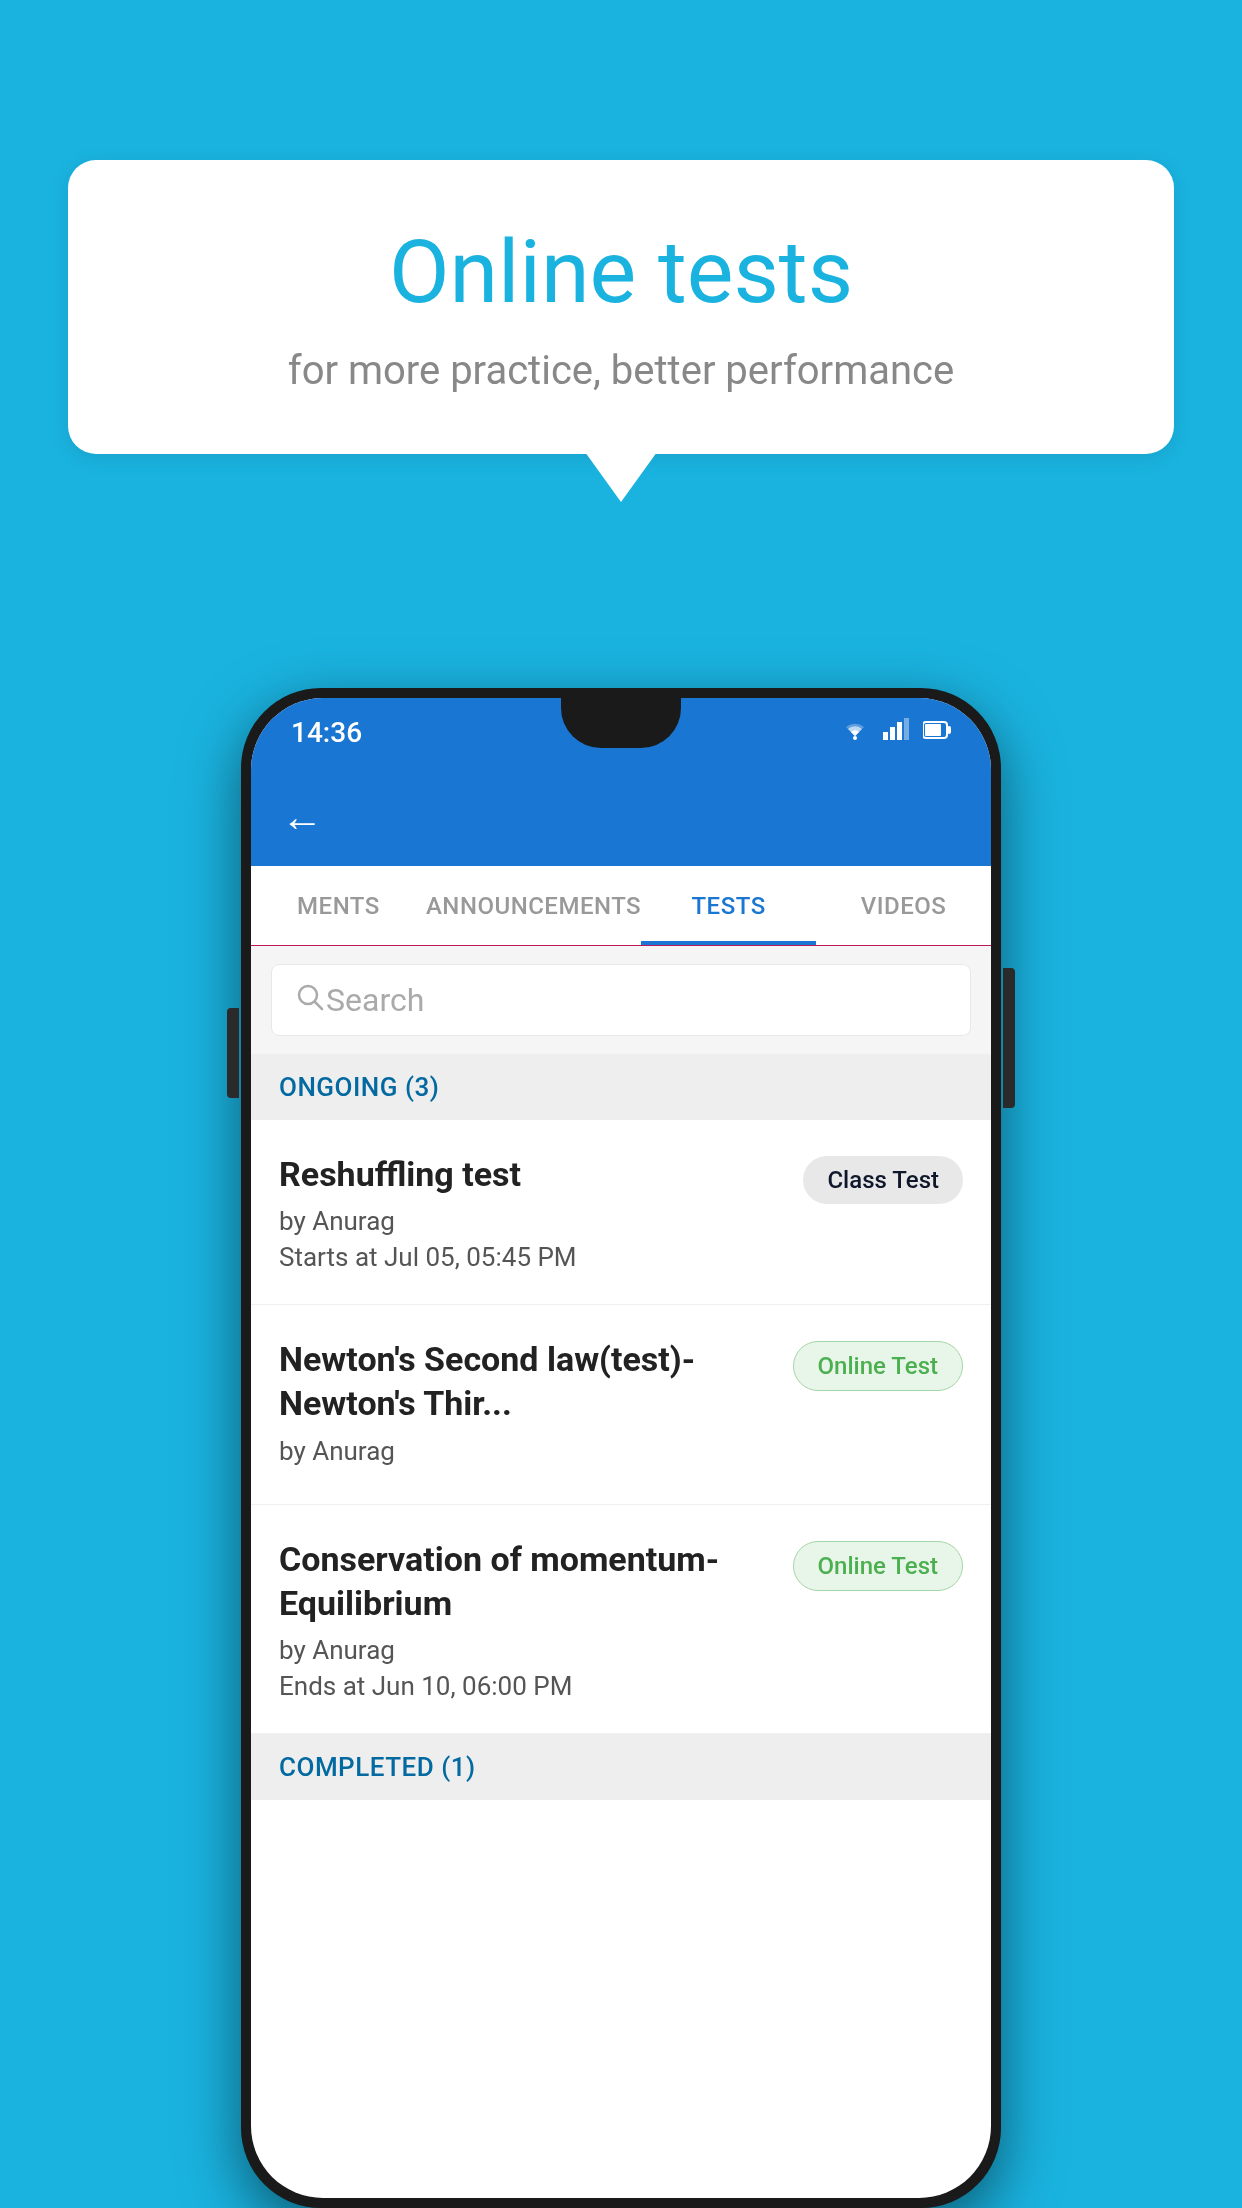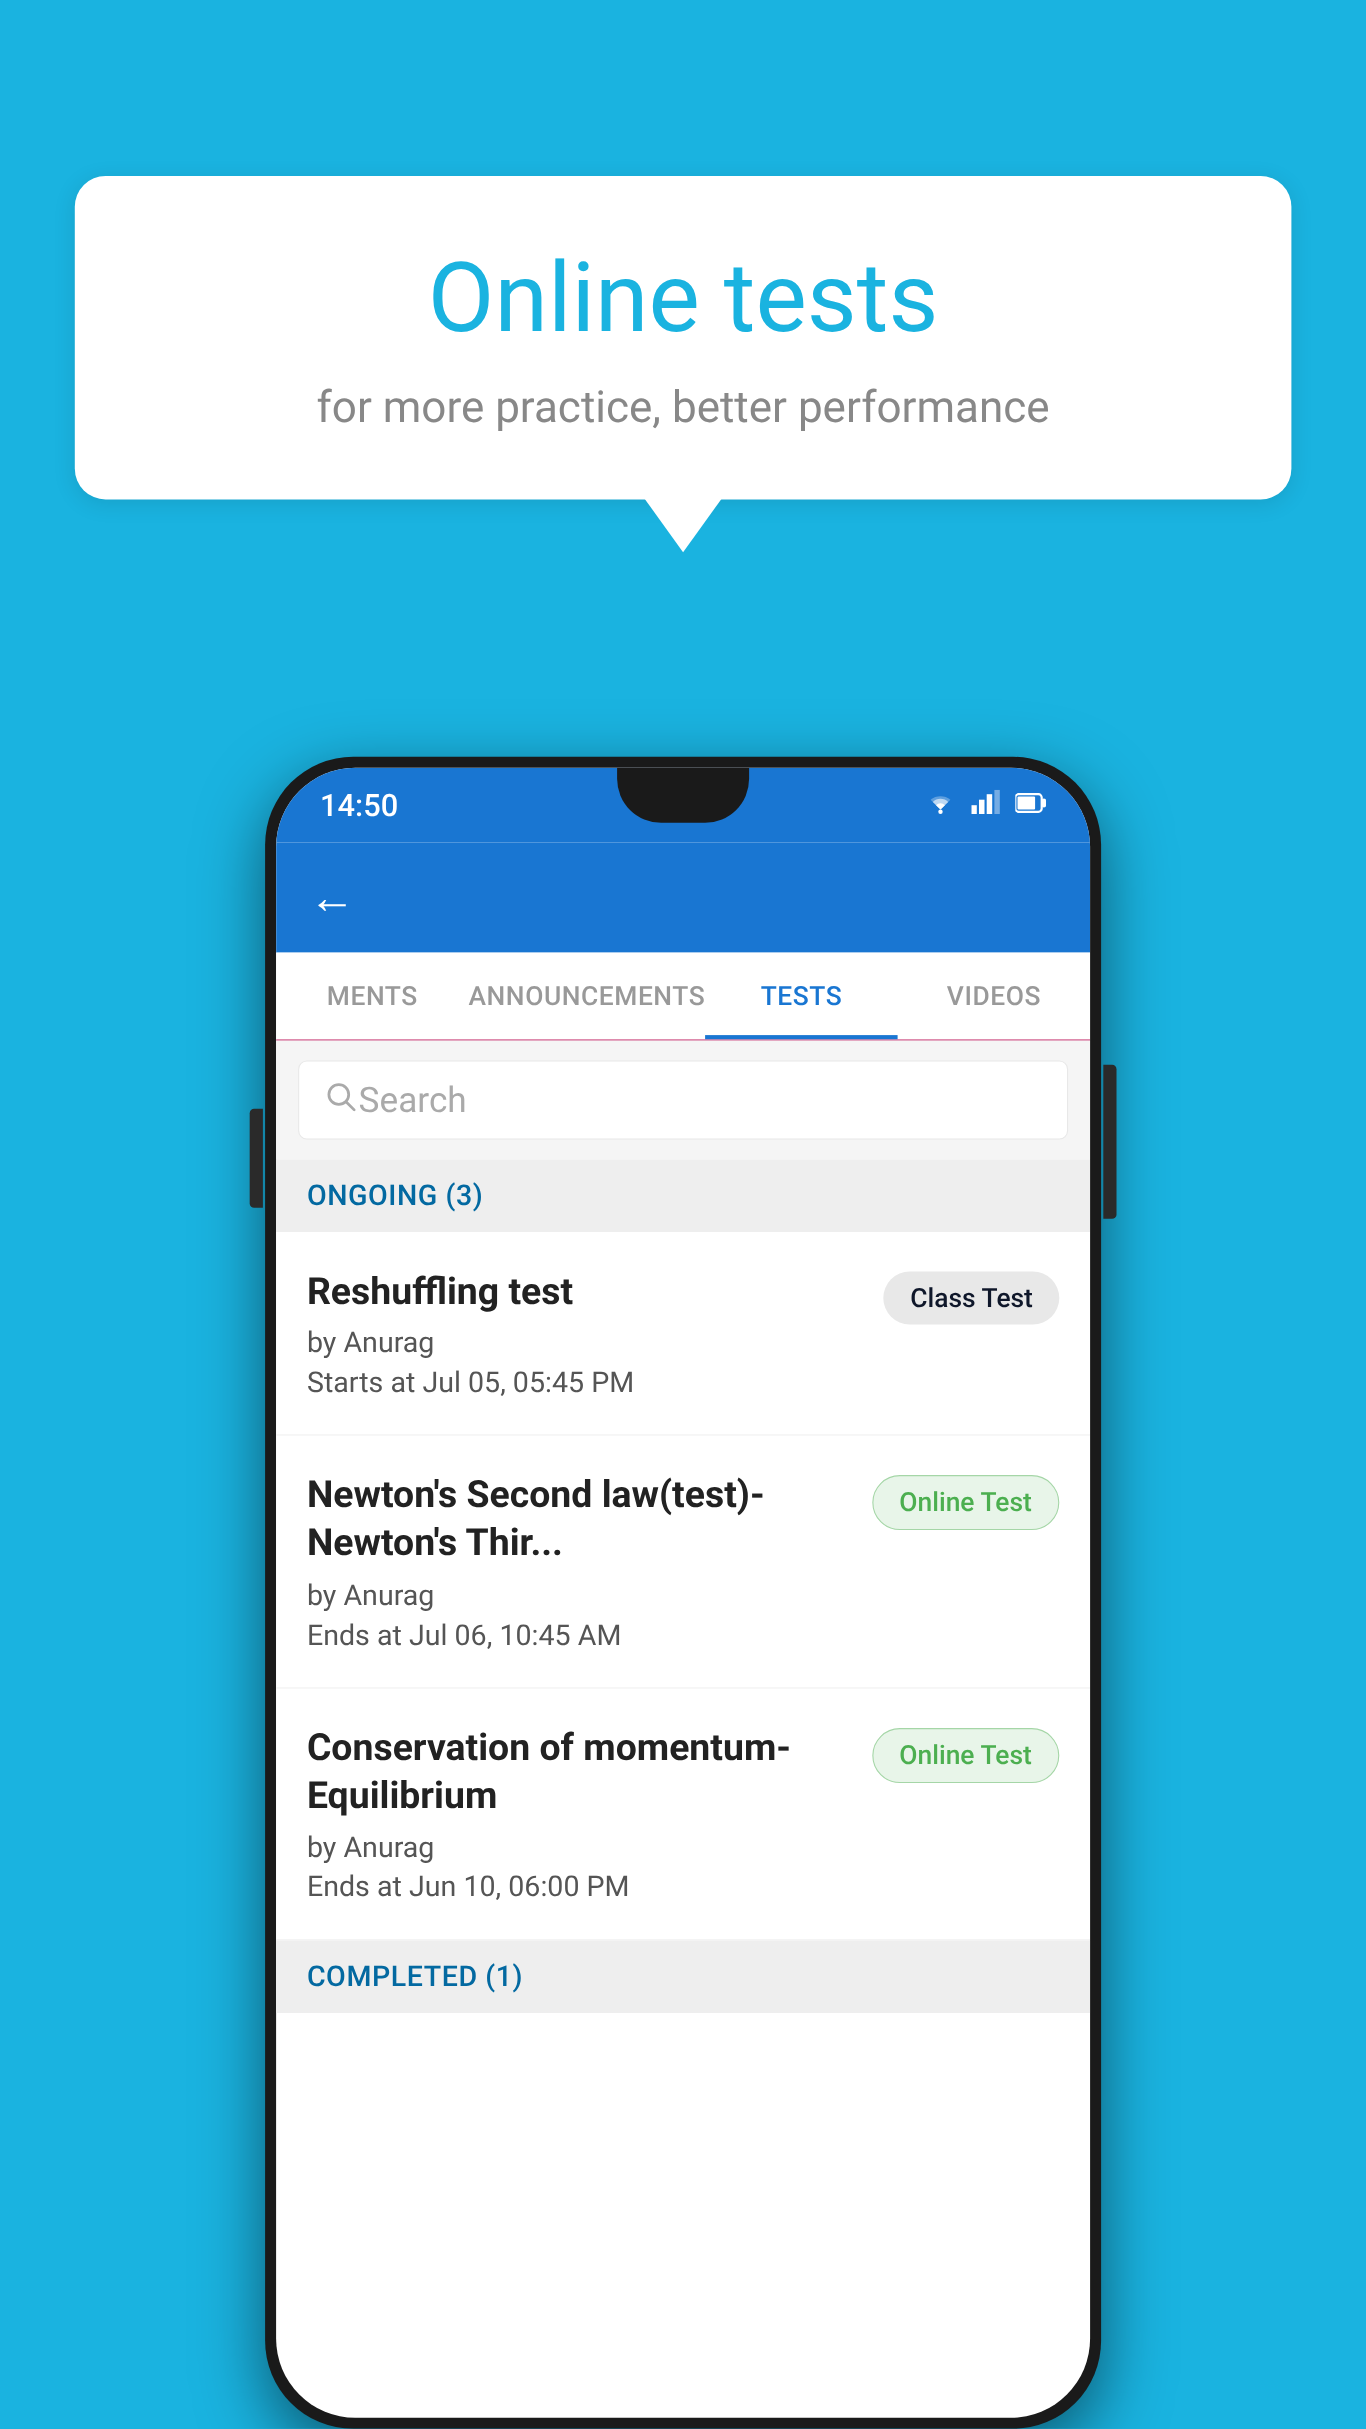--- a/index.html
+++ b/index.html
@@ -321,21 +321,21 @@
     <div class="bubble-title">Online tests</div>
     <div class="bubble-subtitle">for more practice, better performance</div>
   </div>
 </div>
 
 <div class="phone-frame">
   <div class="phone-outer">
     <div class="phone-inner">
 
       <div class="status-bar">
-        <span class="status-time">14:50</span>
+        <span class="status-time">14:36</span>
         <div class="notch"></div>
         <div class="status-icons">
 
           <span class="status-icon">
             <svg width="28" height="22" viewBox="0 0 28 22" fill="white">
               <path d="M14 18l-4-4a5.6 5.6 0 018 0L14 18z"></path>
               <path d="M14 18l-7-7a10 10 0 0114 0L14 18z" opacity="0.6"></path>
               <path d="M14 18L5 9a14.5 14.5 0 0118 0L14 18z" opacity="0.3"></path>
               <circle cx="14" cy="20" r="2" fill="white"></circle>
             </svg>
@@ -403,21 +403,20 @@
             <div class="test-author">by Anurag</div>
             <div class="test-date">Starts at  Jul 05, 05:45 PM</div>
           </div>
           <div class="test-badge badge-class">Class Test</div>
         </div>
 
         <div class="test-item">
           <div class="test-info">
             <div class="test-name">Newton's Second law(test)-Newton's Thir...</div>
             <div class="test-author">by Anurag</div>
-            <div class="test-date">Ends at  Jul 06, 10:45 AM</div>
           </div>
           <div class="test-badge badge-online">Online Test</div>
         </div>
 
         <div class="test-item">
           <div class="test-info">
             <div class="test-name">Conservation of momentum-Equilibrium</div>
             <div class="test-author">by Anurag</div>
             <div class="test-date">Ends at  Jun 10, 06:00 PM</div>
           </div>

